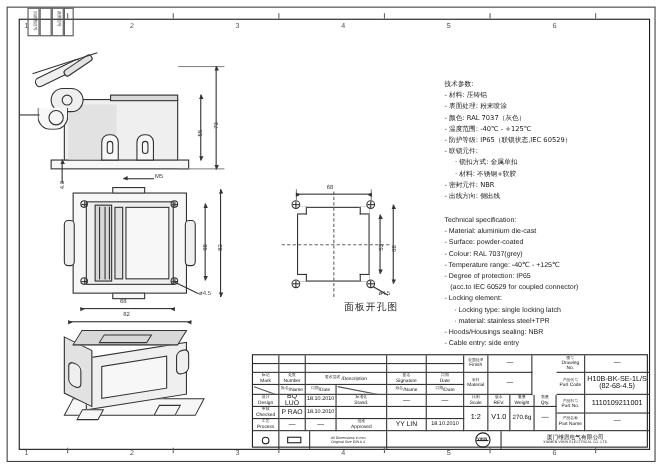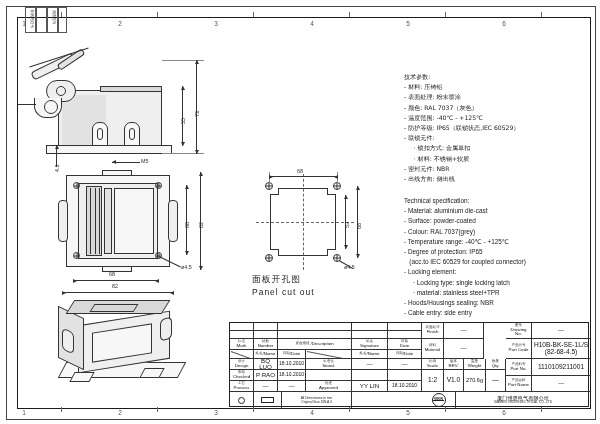--- a/index.html
+++ b/index.html
@@ -36,21 +36,21 @@
   .spec-cn{font-family:"DejaVu Sans",sans-serif;font-size:6.1px;}
 
   
   .cutout-wrap{position:absolute;}
   .cut-rect{position:absolute;border:1px solid #333;box-sizing:border-box;background:#fff;}
   .hole{position:absolute;border:1px solid #333;border-radius:50%;box-sizing:border-box;}
   .hole:after{content:"";position:absolute;left:50%;top:0;width:1px;height:100%;background:#333;transform:translateX(-50%);}
   .hole:before{content:"";position:absolute;top:50%;left:0;height:1px;width:100%;background:#333;transform:translateY(-50%);}
   .center-h{position:absolute;height:0;border-top:1px dashed #666;}
   .center-v{position:absolute;width:0;border-left:1px dashed #666;}
-  .cap{position:absolute;text-align:left;font-size:8.5px;color:#1a1a1a;}
+  .cap{position:absolute;text-align:right;font-size:8.5px;color:#1a1a1a;}
   .cap-cn{font-family:"DejaVu Sans",sans-serif;font-size:8.8px;letter-spacing:1px;}
 
   
   .part{position:absolute;border:1px solid #333;box-sizing:border-box;}
   .fillA{background:#efefef;}
   .fillB{background:#e2e2e2;}
   .fillC{background:#f7f7f7;}
   .fillD{background:#d8d8d8;}
 
   
@@ -258,21 +258,20 @@
 
     <div class="ln" style="left:105px;top:18px;width:1px;height:72px;"></div>
     <div class="arrowU" style="left:103.5px;top:18px;"></div>
     <div class="arrowD" style="left:103.5px;top:86px;"></div>
     <div class="dimv" style="left:103.5px;top:61px;">68</div>
 
     <div class="ln" style="left:87px;top:92px;width:16px;height:1px;transform:rotate(30deg);transform-origin:left center;"></div>
     <div class="dim" style="left:92px;top:96px;">ø4.5</div>
 
     <div class="cap cap-cn" style="left:0px;top:106px;width:110px;">面板开孔图</div>
-    <div class="cap" style="left:0px;top:119px;width:110px;letter-spacing:1px;">Panel cut out</div>
   </div>
 
   <div style="position:absolute;left:404px;top:72px;">
     <div class="spec spec-cn" style="position:relative;">技术参数:</div>
     <div class="spec spec-cn" style="position:relative;">- 材料: 压铸铝</div>
     <div class="spec spec-cn" style="position:relative;">- 表面处理: 粉末喷涂</div>
     <div class="spec spec-cn" style="position:relative;">- 颜色: RAL 7037（灰色）</div>
     <div class="spec spec-cn" style="position:relative;">- 温度范围: -40℃ - +125℃</div>
     <div class="spec spec-cn" style="position:relative;">- 防护等级: IP65（联锁状态,IEC 60529）</div>
     <div class="spec spec-cn" style="position:relative;">- 联锁元件:</div>

